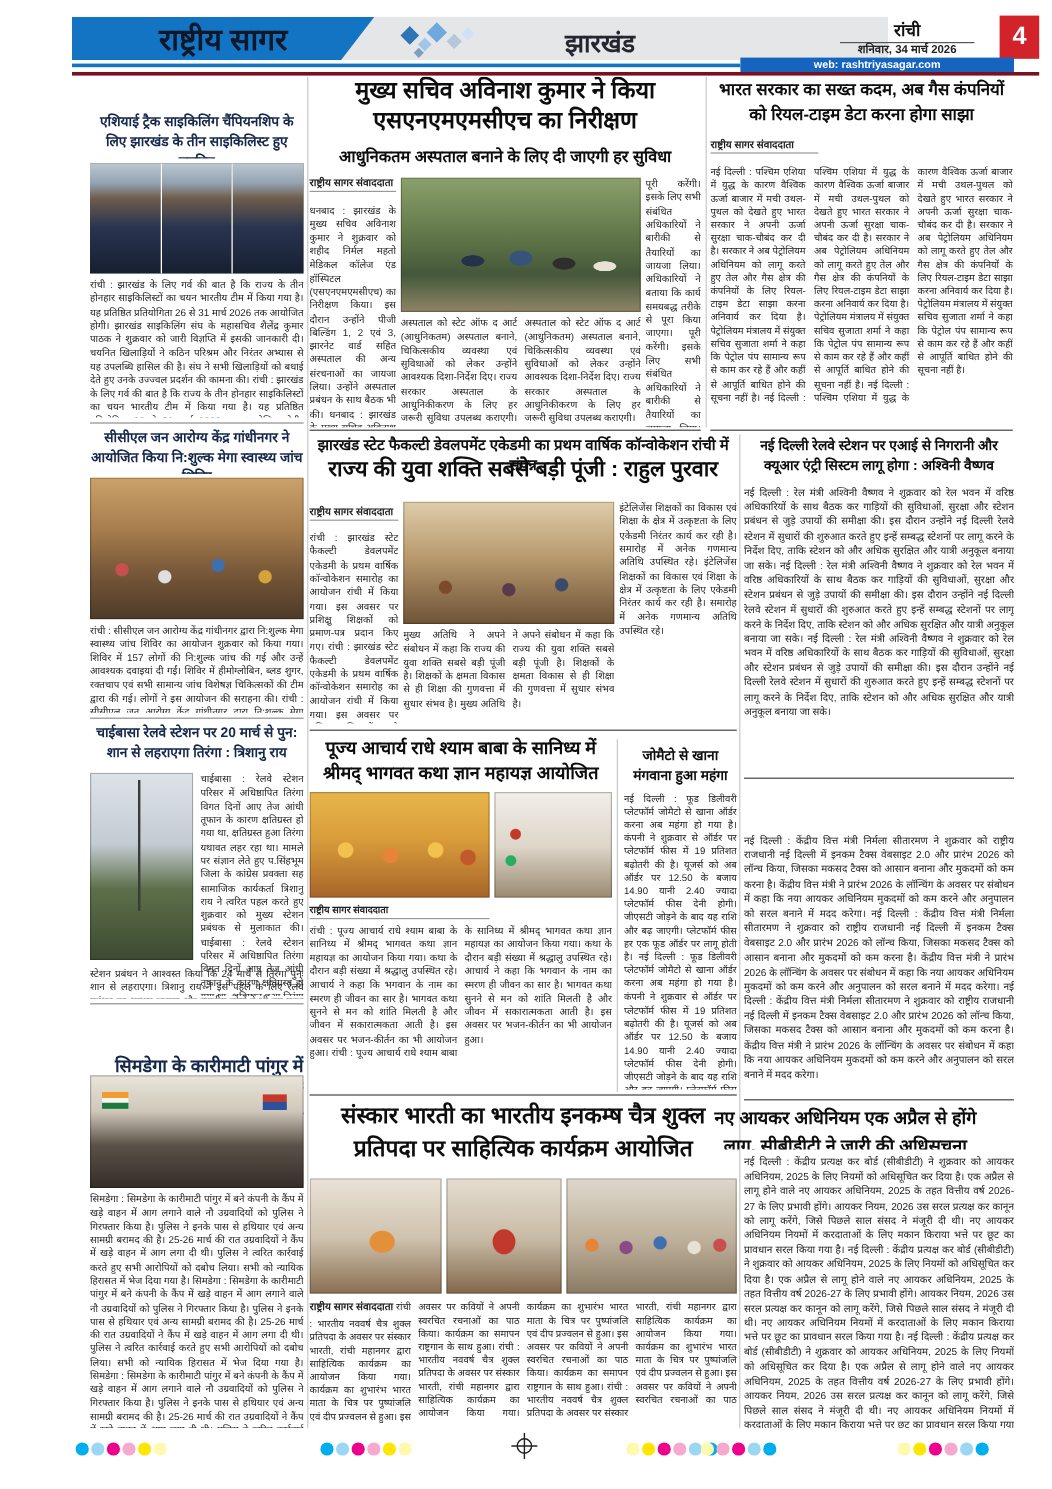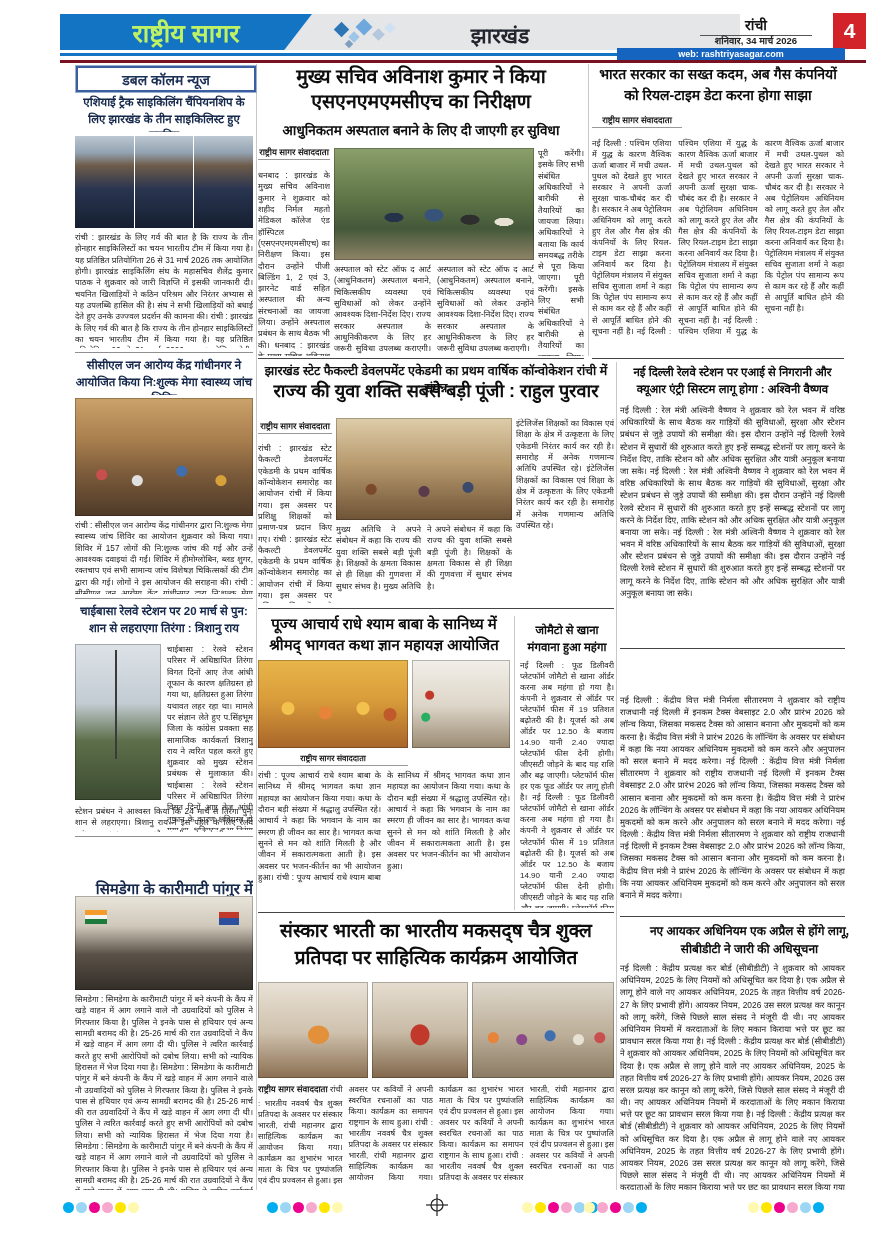--- a/index.html
+++ b/index.html
@@ -5,40 +5,40 @@
 <style>
   html,body{margin:0;padding:0;background:#e7e7e4;}
   .sheet{position:relative;width:877px;height:1241px;background:#ffffff;margin:0 auto;
          font-family:"Liberation Sans","DejaVu Sans",sans-serif;color:#1a1a1a;overflow:hidden;}
   .abs{position:absolute;}
   
   .mast-gray{left:240px;top:14px;width:500px;height:36px;background:#e5e6e8;}
   .mast-blue{left:60px;top:14px;width:252px;height:36px;background:#1474c4;
              clip-path:polygon(0 0,100% 0,89% 100%,0 100%);
              display:flex;align-items:center;justify-content:center;
-             color:#bef264;font-size:25px;font-weight:bold;}
+             color:#0f172a;font-size:25px;font-weight:bold;}
   .diamond{position:absolute;transform:rotate(45deg);}
   .mast-section{left:430px;top:21px;width:140px;text-align:center;
                 font-size:21px;font-weight:bold;color:#23262e;}
   .mast-city{left:700px;top:15px;width:112px;text-align:center;font-size:14px;
              font-weight:bold;color:#111;border-bottom:1px solid #555;padding-bottom:1px;}
   .mast-date{left:690px;top:34px;width:132px;text-align:center;font-size:9.5px;font-weight:bold;color:#222;}
   .page-box{left:833px;top:13px;width:33px;height:36px;background:#d2232a;color:#fff;
             display:flex;align-items:center;justify-content:center;font-size:21px;font-weight:bold;}
   .web-strip{left:617px;top:48px;width:228px;height:12px;background:#1565c0;color:#fff;
              display:flex;align-items:center;justify-content:center;font-size:9px;font-weight:bold;}
   .rule-blue{left:60px;top:53px;width:557px;height:3px;background:#1474c4;}
   .rule-maroon{left:60px;top:60px;width:806px;height:3px;background:#7a1120;}
   
   .vrule{position:absolute;width:1px;background:#c9c9c9;}
   .hrule{position:absolute;height:1px;background:#8f8f8f;}
   .hl{font-weight:bold;text-align:center;color:#0d0d0d;}
   .hl-left{font-weight:bold;text-align:center;color:#15284b;}
   .kicker{font-weight:bold;text-align:center;color:#111;}
-  .byline{font-weight:bold;font-size:8.5px;color:#222;text-align:center;
+  .byline{font-weight:bold;font-size:8.5px;color:#222;text-align:left;
           border-bottom:1px solid #999;padding-bottom:2px;}
   .body-txt{font-size:8.2px;line-height:1.38;text-align:justify;color:#1c1c1c;overflow:hidden;}
   .cols2{column-count:2;column-gap:6px;}
   .cols3{column-count:3;column-gap:7px;}
   .cols4{column-count:4;column-gap:6px;}
   
   .ph{position:absolute;overflow:hidden;background:#9a9a90;box-shadow:inset 0 0 0 1px rgba(0,0,0,.25);}
   .ph-cyc{display:flex;}
   .ph-cyc .panel{flex:1;border-right:1px solid #fff;
     background:linear-gradient(180deg,#bcc7d1 0%,#93a3b2 18%,#6e5c4a 32%,#293450 58%,#161f30 100%);}
@@ -117,21 +117,20 @@
   <div class="abs page-box">4</div>
   <div class="abs web-strip">web: rashtriyasagar.com</div>
   <div class="abs rule-blue"></div>
   <div class="abs rule-maroon"></div>
 
   <div class="vrule" style="left:256px;top:64px;height:1126px;"></div>
   <div class="vrule" style="left:588px;top:64px;height:292px;"></div>
   <div class="vrule" style="left:616px;top:362px;height:828px;"></div>
   <div class="vrule" style="left:514px;top:616px;height:294px;"></div>
 
-  <div class="abs dbl-box" style="left:76px;top:66px;width:176px;height:22px;">डबल कॉलम न्यूज</div>
 
   <div class="abs hl-left" style="left:75px;top:94px;width:178px;font-size:11.5px;line-height:1.45;max-height:38px;overflow:hidden;">एशियाई ट्रैक साइकिलिंग चैंपियनशिप के लिए झारखंड के तीन साइकिलिस्ट हुए चयनित</div>
   <div class="ph ph-cyc" style="left:75px;top:136px;width:178px;height:92px;">
     <div class="panel"></div>
     <div class="panel"></div>
     <div class="panel"></div>
   </div>
   <div class="abs body-txt" style="left:75px;top:232px;width:178px;height:116px;">रांची : झारखंड के लिए गर्व की बात है कि राज्य के तीन होनहार साइकिलिस्टों का चयन भारतीय टीम में किया गया है। यह प्रतिष्ठित प्रतियोगिता 26 से 31 मार्च 2026 तक आयोजित होगी। झारखंड साइकिलिंग संघ के महासचिव शैलेंद्र कुमार पाठक ने शुक्रवार को जारी विज्ञप्ति में इसकी जानकारी दी। चयनित खिलाड़ियों ने कठिन परिश्रम और निरंतर अभ्यास से यह उपलब्धि हासिल की है। संघ ने सभी खिलाड़ियों को बधाई देते हुए उनके उज्ज्वल प्रदर्शन की कामना की। रांची : झारखंड के लिए गर्व की बात है कि राज्य के तीन होनहार साइकिलिस्टों का चयन भारतीय टीम में किया गया है। यह प्रतिष्ठित प्रतियोगिता 26 से 31 मार्च 2026 तक आयोजित होगी। झारखंड साइकिलिंग संघ के महासचिव शैलेंद्र कुमार पाठक ने शुक्रवार को जारी विज्ञप्ति में इसकी जानकारी दी। चयनित खिलाड़ियों ने कठिन परिश्रम और निरंतर अभ्यास से यह उपलब्धि हासिल की है। संघ ने सभी खिलाड़ियों को बधाई देते हुए उनके उज्ज्वल प्रदर्शन की कामना की।</div>
   <div class="hrule" style="left:75px;top:352px;width:178px;"></div>
 
@@ -181,41 +180,41 @@
   <div class="abs hl" style="left:258px;top:613px;width:252px;font-size:15px;line-height:1.4;max-height:46px;overflow:hidden;">पूज्य आचार्य राधे श्याम बाबा के सानिध्य में श्रीमद् भागवत कथा ज्ञान महायज्ञ आयोजित</div>
   <div class="ph ph-bhag1" style="left:258px;top:660px;width:150px;height:88px;"></div>
   <div class="ph ph-bhag2" style="left:412px;top:660px;width:98px;height:88px;"></div>
   <div class="abs byline" style="left:258px;top:752px;width:150px;font-size:8px;">राष्ट्रीय सागर संवाददाता</div>
   <div class="abs body-txt cols2" style="left:258px;top:770px;width:252px;height:138px;">रांची : पूज्य आचार्य राधे श्याम बाबा के सानिध्य में श्रीमद् भागवत कथा ज्ञान महायज्ञ का आयोजन किया गया। कथा के दौरान बड़ी संख्या में श्रद्धालु उपस्थित रहे। आचार्य ने कहा कि भगवान के नाम का स्मरण ही जीवन का सार है। भागवत कथा सुनने से मन को शांति मिलती है और जीवन में सकारात्मकता आती है। इस अवसर पर भजन-कीर्तन का भी आयोजन हुआ। रांची : पूज्य आचार्य राधे श्याम बाबा के सानिध्य में श्रीमद् भागवत कथा ज्ञान महायज्ञ का आयोजन किया गया। कथा के दौरान बड़ी संख्या में श्रद्धालु उपस्थित रहे। आचार्य ने कहा कि भगवान के नाम का स्मरण ही जीवन का सार है। भागवत कथा सुनने से मन को शांति मिलती है और जीवन में सकारात्मकता आती है। इस अवसर पर भजन-कीर्तन का भी आयोजन हुआ।</div>
 
   <div class="abs hl" style="left:520px;top:622px;width:94px;font-size:11.5px;line-height:1.45;max-height:34px;overflow:hidden;">जोमैटो से खाना मंगवाना हुआ महंगा</div>
   <div class="abs body-txt" style="left:520px;top:660px;width:94px;height:248px;font-size:8px;">नई दिल्ली : फूड डिलीवरी प्लेटफॉर्म जोमैटो से खाना ऑर्डर करना अब महंगा हो गया है। कंपनी ने शुक्रवार से ऑर्डर पर प्लेटफॉर्म फीस में 19 प्रतिशत बढ़ोतरी की है। यूजर्स को अब ऑर्डर पर 12.50 के बजाय 14.90 यानी 2.40 ज्यादा प्लेटफॉर्म फीस देनी होगी। जीएसटी जोड़ने के बाद यह राशि और बढ़ जाएगी। प्लेटफॉर्म फीस हर एक फूड ऑर्डर पर लागू होती है। नई दिल्ली : फूड डिलीवरी प्लेटफॉर्म जोमैटो से खाना ऑर्डर करना अब महंगा हो गया है। कंपनी ने शुक्रवार से ऑर्डर पर प्लेटफॉर्म फीस में 19 प्रतिशत बढ़ोतरी की है। यूजर्स को अब ऑर्डर पर 12.50 के बजाय 14.90 यानी 2.40 ज्यादा प्लेटफॉर्म फीस देनी होगी। जीएसटी जोड़ने के बाद यह राशि और बढ़ जाएगी। प्लेटफॉर्म फीस हर एक फूड ऑर्डर पर लागू होती है।</div>
   <div class="hrule" style="left:258px;top:912px;width:356px;background:#444;"></div>
 
-  <div class="abs hl" style="left:258px;top:918px;width:356px;font-size:19px;line-height:1.4;max-height:58px;overflow:hidden;">संस्कार भारती का भारतीय मकसद्ष चैत्र शुक्ल प्रतिपदा पर साहित्यिक कार्यक्रम आयोजित</div>
+  <div class="abs hl" style="left:258px;top:918px;width:356px;font-size:19px;line-height:1.4;max-height:58px;overflow:hidden;">संस्कार भारती का भारतीय इनकम्ष चैत्र शुक्ल प्रतिपदा पर साहित्यिक कार्यक्रम आयोजित</div>
   <div class="ph ph-san1" style="left:258px;top:982px;width:110px;height:96px;"></div>
   <div class="ph ph-san2" style="left:372px;top:982px;width:96px;height:96px;"></div>
   <div class="ph ph-san3" style="left:472px;top:982px;width:142px;height:96px;"></div>
   <div class="abs body-txt cols4" style="left:258px;top:1084px;width:356px;height:106px;font-size:8px;">
     <span class="byline" style="display:inline-block;border:none;">राष्ट्रीय सागर संवाददाता</span>
     <span>रांची : भारतीय नववर्ष चैत्र शुक्ल प्रतिपदा के अवसर पर संस्कार भारती, रांची महानगर द्वारा साहित्यिक कार्यक्रम का आयोजन किया गया। कार्यक्रम का शुभारंभ भारत माता के चित्र पर पुष्पांजलि एवं दीप प्रज्वलन से हुआ। इस अवसर पर कवियों ने अपनी स्वरचित रचनाओं का पाठ किया। कार्यक्रम का समापन राष्ट्रगान के साथ हुआ। रांची : भारतीय नववर्ष चैत्र शुक्ल प्रतिपदा के अवसर पर संस्कार भारती, रांची महानगर द्वारा साहित्यिक कार्यक्रम का आयोजन किया गया। कार्यक्रम का शुभारंभ भारत माता के चित्र पर पुष्पांजलि एवं दीप प्रज्वलन से हुआ। इस अवसर पर कवियों ने अपनी स्वरचित रचनाओं का पाठ किया। कार्यक्रम का समापन राष्ट्रगान के साथ हुआ। रांची : भारतीय नववर्ष चैत्र शुक्ल प्रतिपदा के अवसर पर संस्कार भारती, रांची महानगर द्वारा साहित्यिक कार्यक्रम का आयोजन किया गया। कार्यक्रम का शुभारंभ भारत माता के चित्र पर पुष्पांजलि एवं दीप प्रज्वलन से हुआ। इस अवसर पर कवियों ने अपनी स्वरचित रचनाओं का पाठ किया। कार्यक्रम का समापन राष्ट्रगान के साथ हुआ।</span>
   </div>
 
   <div class="abs hl" style="left:592px;top:64px;width:252px;font-size:14px;line-height:1.5;max-height:46px;overflow:hidden;">भारत सरकार का सख्त कदम, अब गैस कंपनियों को रियल-टाइम डेटा करना होगा साझा</div>
   <div class="abs byline" style="left:592px;top:114px;width:90px;">राष्ट्रीय सागर संवाददाता</div>
   <div class="abs body-txt cols3" style="left:592px;top:138px;width:252px;height:216px;font-size:8px;">नई दिल्ली : पश्चिम एशिया में युद्ध के कारण वैश्विक ऊर्जा बाजार में मची उथल-पुथल को देखते हुए भारत सरकार ने अपनी ऊर्जा सुरक्षा चाक-चौबंद कर दी है। सरकार ने अब पेट्रोलियम अधिनियम को लागू करते हुए तेल और गैस क्षेत्र की कंपनियों के लिए रियल-टाइम डेटा साझा करना अनिवार्य कर दिया है। पेट्रोलियम मंत्रालय में संयुक्त सचिव सुजाता शर्मा ने कहा कि पेट्रोल पंप सामान्य रूप से काम कर रहे हैं और कहीं से आपूर्ति बाधित होने की सूचना नहीं है। नई दिल्ली : पश्चिम एशिया में युद्ध के कारण वैश्विक ऊर्जा बाजार में मची उथल-पुथल को देखते हुए भारत सरकार ने अपनी ऊर्जा सुरक्षा चाक-चौबंद कर दी है। सरकार ने अब पेट्रोलियम अधिनियम को लागू करते हुए तेल और गैस क्षेत्र की कंपनियों के लिए रियल-टाइम डेटा साझा करना अनिवार्य कर दिया है। पेट्रोलियम मंत्रालय में संयुक्त सचिव सुजाता शर्मा ने कहा कि पेट्रोल पंप सामान्य रूप से काम कर रहे हैं और कहीं से आपूर्ति बाधित होने की सूचना नहीं है। नई दिल्ली : पश्चिम एशिया में युद्ध के कारण वैश्विक ऊर्जा बाजार में मची उथल-पुथल को देखते हुए भारत सरकार ने अपनी ऊर्जा सुरक्षा चाक-चौबंद कर दी है। सरकार ने अब पेट्रोलियम अधिनियम को लागू करते हुए तेल और गैस क्षेत्र की कंपनियों के लिए रियल-टाइम डेटा साझा करना अनिवार्य कर दिया है। पेट्रोलियम मंत्रालय में संयुक्त सचिव सुजाता शर्मा ने कहा कि पेट्रोल पंप सामान्य रूप से काम कर रहे हैं और कहीं से आपूर्ति बाधित होने की सूचना नहीं है।</div>
 
   <div class="abs hl" style="left:620px;top:364px;width:225px;font-size:11.5px;line-height:1.5;max-height:36px;overflow:hidden;">नई दिल्ली रेलवे स्टेशन पर एआई से निगरानी और क्यूआर एंट्री सिस्टम लागू होगा : अश्विनी वैष्णव</div>
   <div class="abs body-txt" style="left:620px;top:404px;width:225px;height:238px;font-size:8.4px;line-height:1.45;">नई दिल्ली : रेल मंत्री अश्विनी वैष्णव ने शुक्रवार को रेल भवन में वरिष्ठ अधिकारियों के साथ बैठक कर गाड़ियों की सुविधाओं, सुरक्षा और स्टेशन प्रबंधन से जुड़े उपायों की समीक्षा की। इस दौरान उन्होंने नई दिल्ली रेलवे स्टेशन में सुधारों की शुरुआत करते हुए इन्हें सम्बद्ध स्टेशनों पर लागू करने के निर्देश दिए, ताकि स्टेशन को और अधिक सुरक्षित और यात्री अनुकूल बनाया जा सके। नई दिल्ली : रेल मंत्री अश्विनी वैष्णव ने शुक्रवार को रेल भवन में वरिष्ठ अधिकारियों के साथ बैठक कर गाड़ियों की सुविधाओं, सुरक्षा और स्टेशन प्रबंधन से जुड़े उपायों की समीक्षा की। इस दौरान उन्होंने नई दिल्ली रेलवे स्टेशन में सुधारों की शुरुआत करते हुए इन्हें सम्बद्ध स्टेशनों पर लागू करने के निर्देश दिए, ताकि स्टेशन को और अधिक सुरक्षित और यात्री अनुकूल बनाया जा सके। नई दिल्ली : रेल मंत्री अश्विनी वैष्णव ने शुक्रवार को रेल भवन में वरिष्ठ अधिकारियों के साथ बैठक कर गाड़ियों की सुविधाओं, सुरक्षा और स्टेशन प्रबंधन से जुड़े उपायों की समीक्षा की। इस दौरान उन्होंने नई दिल्ली रेलवे स्टेशन में सुधारों की शुरुआत करते हुए इन्हें सम्बद्ध स्टेशनों पर लागू करने के निर्देश दिए, ताकि स्टेशन को और अधिक सुरक्षित और यात्री अनुकूल बनाया जा सके।</div>
   <div class="hrule" style="left:620px;top:648px;width:225px;background:#444;"></div>
 
   <div class="abs body-txt" style="left:620px;top:694px;width:225px;height:216px;font-size:8.4px;line-height:1.45;">नई दिल्ली : केंद्रीय वित्त मंत्री निर्मला सीतारमण ने शुक्रवार को राष्ट्रीय राजधानी नई दिल्ली में इनकम टैक्स वेबसाइट 2.0 और प्रारंभ 2026 को लॉन्च किया, जिसका मकसद टैक्स को आसान बनाना और मुकदमों को कम करना है। केंद्रीय वित्त मंत्री ने प्रारंभ 2026 के लॉन्चिंग के अवसर पर संबोधन में कहा कि नया आयकर अधिनियम मुकदमों को कम करने और अनुपालन को सरल बनाने में मदद करेगा। नई दिल्ली : केंद्रीय वित्त मंत्री निर्मला सीतारमण ने शुक्रवार को राष्ट्रीय राजधानी नई दिल्ली में इनकम टैक्स वेबसाइट 2.0 और प्रारंभ 2026 को लॉन्च किया, जिसका मकसद टैक्स को आसान बनाना और मुकदमों को कम करना है। केंद्रीय वित्त मंत्री ने प्रारंभ 2026 के लॉन्चिंग के अवसर पर संबोधन में कहा कि नया आयकर अधिनियम मुकदमों को कम करने और अनुपालन को सरल बनाने में मदद करेगा। नई दिल्ली : केंद्रीय वित्त मंत्री निर्मला सीतारमण ने शुक्रवार को राष्ट्रीय राजधानी नई दिल्ली में इनकम टैक्स वेबसाइट 2.0 और प्रारंभ 2026 को लॉन्च किया, जिसका मकसद टैक्स को आसान बनाना और मुकदमों को कम करना है। केंद्रीय वित्त मंत्री ने प्रारंभ 2026 के लॉन्चिंग के अवसर पर संबोधन में कहा कि नया आयकर अधिनियम मुकदमों को कम करने और अनुपालन को सरल बनाने में मदद करेगा।</div>
   <div class="hrule" style="left:620px;top:916px;width:225px;background:#444;"></div>
 
-  <div class="abs hl" style="left:637px;top:922px;width:225px;font-size:12px;line-height:1.5;max-height:36px;overflow:hidden;">नए आयकर अधिनियम एक अप्रैल से होंगे लागू, सीबीडीटी ने जारी की अधिसूचना</div>
+  <div class="abs hl" style="left:592px;top:922px;width:225px;font-size:15px;line-height:1.5;max-height:36px;overflow:hidden;">नए आयकर अधिनियम एक अप्रैल से होंगे लागू, सीबीडीटी ने जारी की अधिसूचना</div>
   <div class="abs body-txt" style="left:620px;top:962px;width:225px;height:228px;font-size:8.4px;line-height:1.45;">नई दिल्ली : केंद्रीय प्रत्यक्ष कर बोर्ड (सीबीडीटी) ने शुक्रवार को आयकर अधिनियम, 2025 के लिए नियमों को अधिसूचित कर दिया है। एक अप्रैल से लागू होने वाले नए आयकर अधिनियम, 2025 के तहत वित्तीय वर्ष 2026-27 के लिए प्रभावी होंगे। आयकर नियम, 2026 उस सरल प्रत्यक्ष कर कानून को लागू करेंगे, जिसे पिछले साल संसद ने मंजूरी दी थी। नए आयकर अधिनियम नियमों में करदाताओं के लिए मकान किराया भत्ते पर छूट का प्रावधान सरल किया गया है। नई दिल्ली : केंद्रीय प्रत्यक्ष कर बोर्ड (सीबीडीटी) ने शुक्रवार को आयकर अधिनियम, 2025 के लिए नियमों को अधिसूचित कर दिया है। एक अप्रैल से लागू होने वाले नए आयकर अधिनियम, 2025 के तहत वित्तीय वर्ष 2026-27 के लिए प्रभावी होंगे। आयकर नियम, 2026 उस सरल प्रत्यक्ष कर कानून को लागू करेंगे, जिसे पिछले साल संसद ने मंजूरी दी थी। नए आयकर अधिनियम नियमों में करदाताओं के लिए मकान किराया भत्ते पर छूट का प्रावधान सरल किया गया है। नई दिल्ली : केंद्रीय प्रत्यक्ष कर बोर्ड (सीबीडीटी) ने शुक्रवार को आयकर अधिनियम, 2025 के लिए नियमों को अधिसूचित कर दिया है। एक अप्रैल से लागू होने वाले नए आयकर अधिनियम, 2025 के तहत वित्तीय वर्ष 2026-27 के लिए प्रभावी होंगे। आयकर नियम, 2026 उस सरल प्रत्यक्ष कर कानून को लागू करेंगे, जिसे पिछले साल संसद ने मंजूरी दी थी। नए आयकर अधिनियम नियमों में करदाताओं के लिए मकान किराया भत्ते पर छूट का प्रावधान सरल किया गया है।</div>
 
   <div id="footer-marks">
       <div class="dots" style="left: 63px;">
         <span style="background: rgb(0, 174, 239);"></span>
         <span style="background: rgb(155, 215, 244);"></span>
         <span style="background: rgb(236, 0, 140);"></span>
         <span style="background: rgb(246, 168, 205);"></span>
         <span style="background: rgb(255, 230, 0);"></span>
         <span style="background: rgb(255, 249, 176);"></span>

